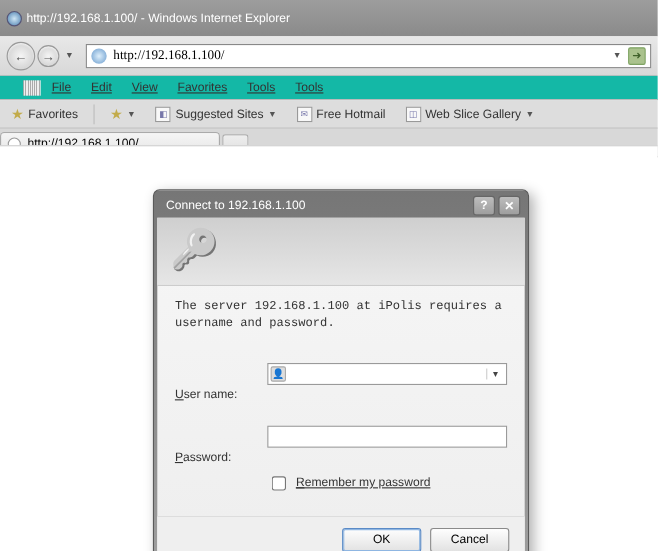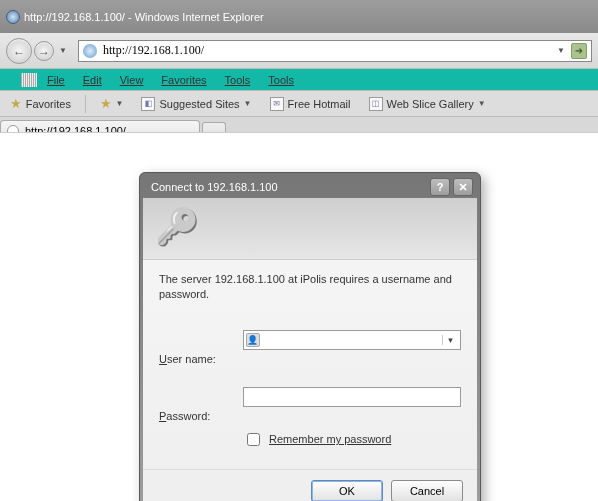--- a/index.html
+++ b/index.html
@@ -45,21 +45,21 @@
   
   .dialog { position: absolute; left: 139px; top: 172px; width: 342px; background: linear-gradient(#767676,#9e9e9e); border: 1px solid #5a5a5a; border-radius: 6px; box-shadow: 4px 4px 12px rgba(0,0,0,.3); padding: 3px; }
   .dlg-title { height: 22px; display: flex; align-items: center; padding: 0 4px 0 8px; color: #fff; font-size: 11px; }
   .dlg-title .gap { flex: 1; }
   .titlebtn { width: 20px; height: 18px; background: linear-gradient(#bdbdbd,#9e9e9e); border: 1px solid #666; border-radius: 3px; margin-left: 3px; display:flex;align-items:center;justify-content:center; font-weight:bold; font-size:11px;color:#fff;}
   .dlg-body { background: linear-gradient(#f6f6f6,#eeeeee); border-radius: 0 0 3px 3px; }
   .dlg-art { height: 62px; background: linear-gradient(#cfcfcf,#e6e6e6); border-bottom: 1px solid #ccc; position: relative; overflow: hidden; }
   .keys-icon { position:absolute; left:12px; top:8px; width:44px; height:44px; }
   .keys-icon::before { content: "🔑"; font-size: 36px; position: absolute; filter: grayscale(100%); }
   .dlg-inner { padding: 12px 16px 14px 16px; font-size: 11px; color: #333; }
-  .dlg-msg { line-height: 1.35; margin-bottom: 14px; }
+  .dlg-msg { line-height: 1.35; margin-bottom: 14px; font-family: Liberation Mono, monospace; }
   .form-row { display: flex; align-items: center; margin-bottom: 8px; }
   .form-row label { width: 84px; margin-top: 37px; }
   .form-row .field { flex: 1; height: 20px; border: 1px solid #9a9a9a; background: #fff; display: flex; align-items: center; padding: 0 2px; }
   .form-row .field input { flex: 1; border: none; outline: none; font-size: 11px; height: 16px; }
   .form-row .field .avatar { width: 14px; height: 14px; background: #ddd; border: 1px solid #aaa; border-radius: 2px; margin-right: 4px; display:flex;align-items:center;justify-content:center;font-size:9px;}
   .form-row .field .dropdown { width: 16px; text-align: center; font-size: 9px; color: #444; border-left: 1px solid #ccc; }
   .remember { display: flex; align-items: center; gap: 6px; padding-left: 84px; margin-bottom: 6px; text-decoration: underline; }
   .remember input { width: 13px; height: 13px; }
   .dlg-buttons { padding: 10px 14px; border-top: 1px solid #ddd; display: flex; justify-content: flex-end; gap: 8px; background: #efefef; border-radius: 0 0 3px 3px; }
   .winbtn { min-width: 72px; height: 22px; background: linear-gradient(#fefefe,#e2e2e2); border: 1px solid #8a8a8a; border-radius: 3px; font-size: 11px; padding: 0 8px; display:flex;align-items:center;justify-content:center;cursor:default;}

